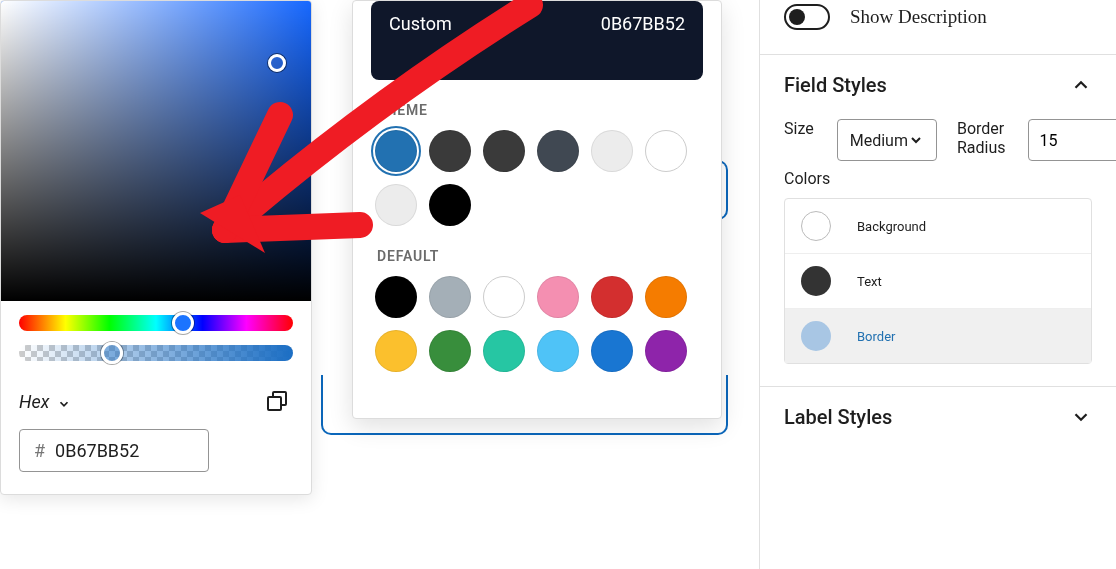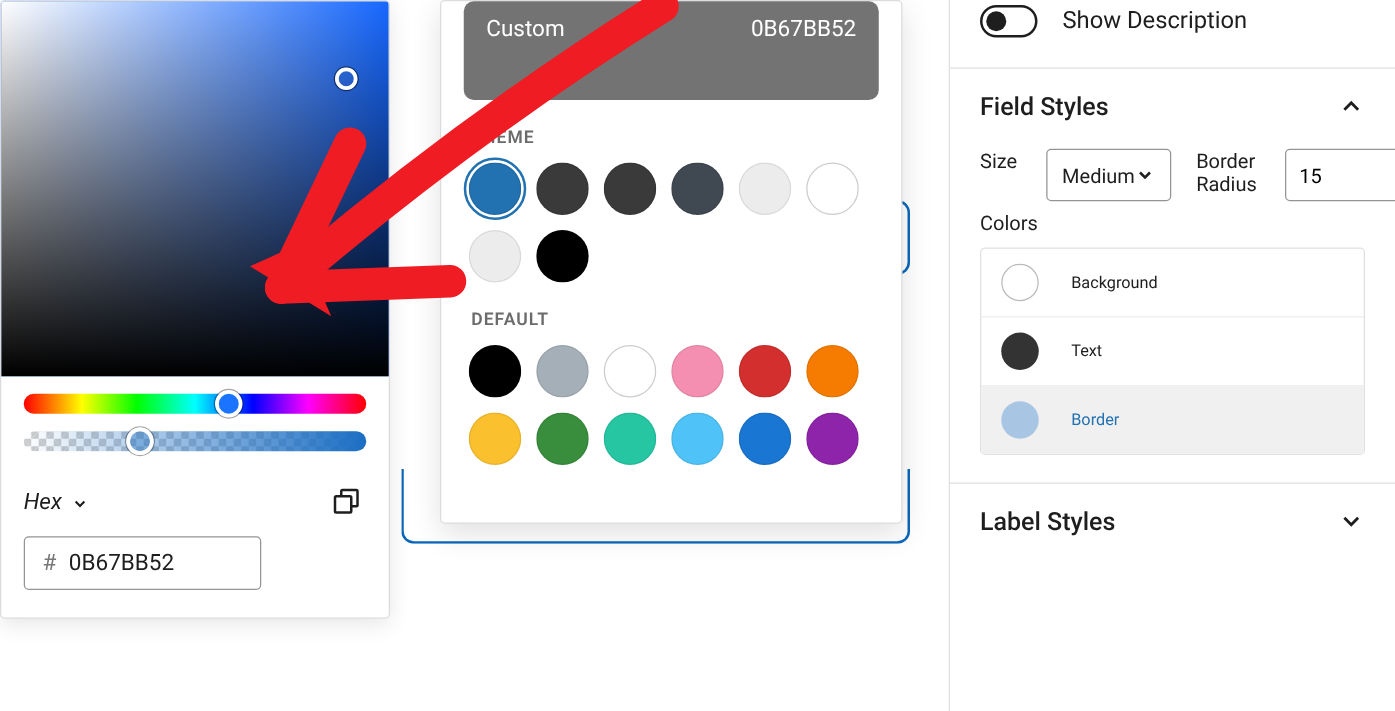--- a/index.html
+++ b/index.html
@@ -111,21 +111,21 @@
     position:absolute;
     left:352px; top:0;
     width:370px;
     background:#fff;
     border:1px solid #dcdcdc;
     border-radius:4px;
     box-shadow:0 8px 24px rgba(0,0,0,.12);
     padding:0 22px 24px 22px;
   }
   .custom-card{
-    background:#737373;
+    background:#0f172a;
     border-radius:8px;
     padding:12px 18px 46px 18px;
     color:#fff;
     font-size:18px;
     display:flex;justify-content:space-between;
     margin-bottom:22px;
     margin-left:-4px;margin-right:-4px;
   }
   .section-label{
     font-size:14px;letter-spacing:.06em;color:#6b6b6b;margin:6px 0 12px 2px;
@@ -152,22 +152,23 @@
   .arrow-annotation{position:absolute;left:170px;top:-5px;pointer-events:none;}
   .arrow-annotation svg{width:420px;height:300px;}
 
   
   .sidebar{
     position:absolute;right:0;top:0;width:357px;height:100%;
     border-left:1px solid #e0e0e0;background:#fff;
     display:flex;flex-direction:column;padding:0;
   }
   .show-desc{
-    display:flex;gap:20px;padding:4px 24px 24px 24px;
+    display:flex;align-items:center;gap:20px;padding:4px 24px 24px 24px;
     border-bottom:1px solid #e0e0e0;
+    font-family:Liberation Serif, serif;
   }
   .toggle{
     width:46px;height:26px;border:2px solid #1e1e1e;border-radius:14px;
     position:relative;cursor:pointer;background:#fff;
   }
   .toggle .knob{
     position:absolute;width:16px;height:16px;border-radius:50%;
     background:#1e1e1e;top:3px;left:3px;
   }
   .panel-sec{border-bottom:1px solid #e0e0e0;padding:18px 24px 22px 24px;}

